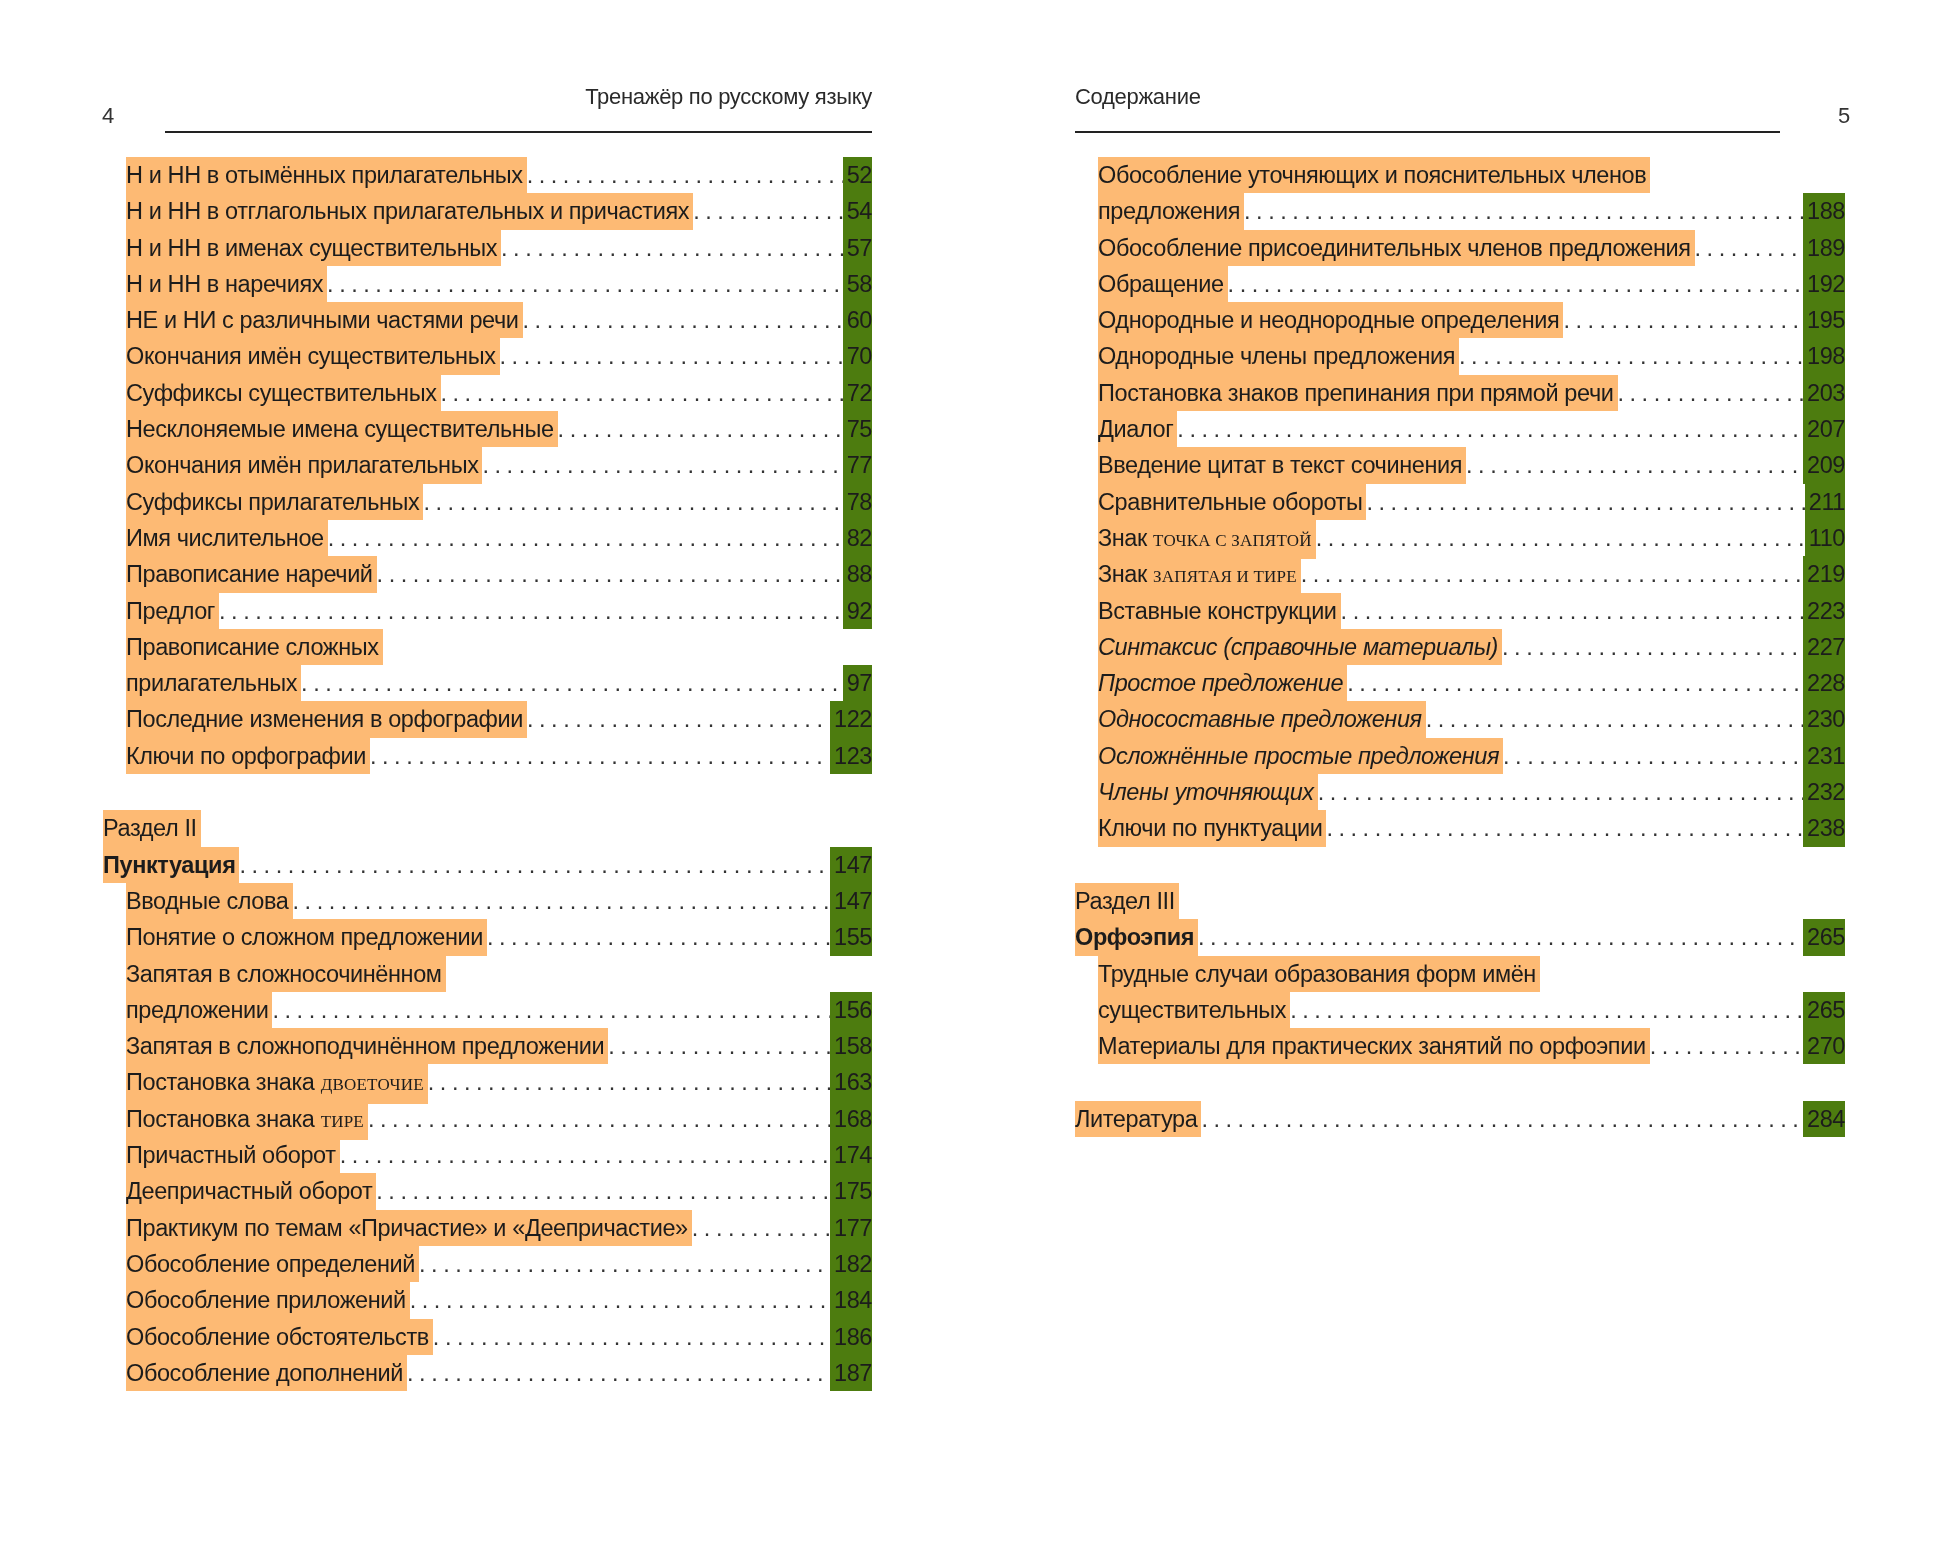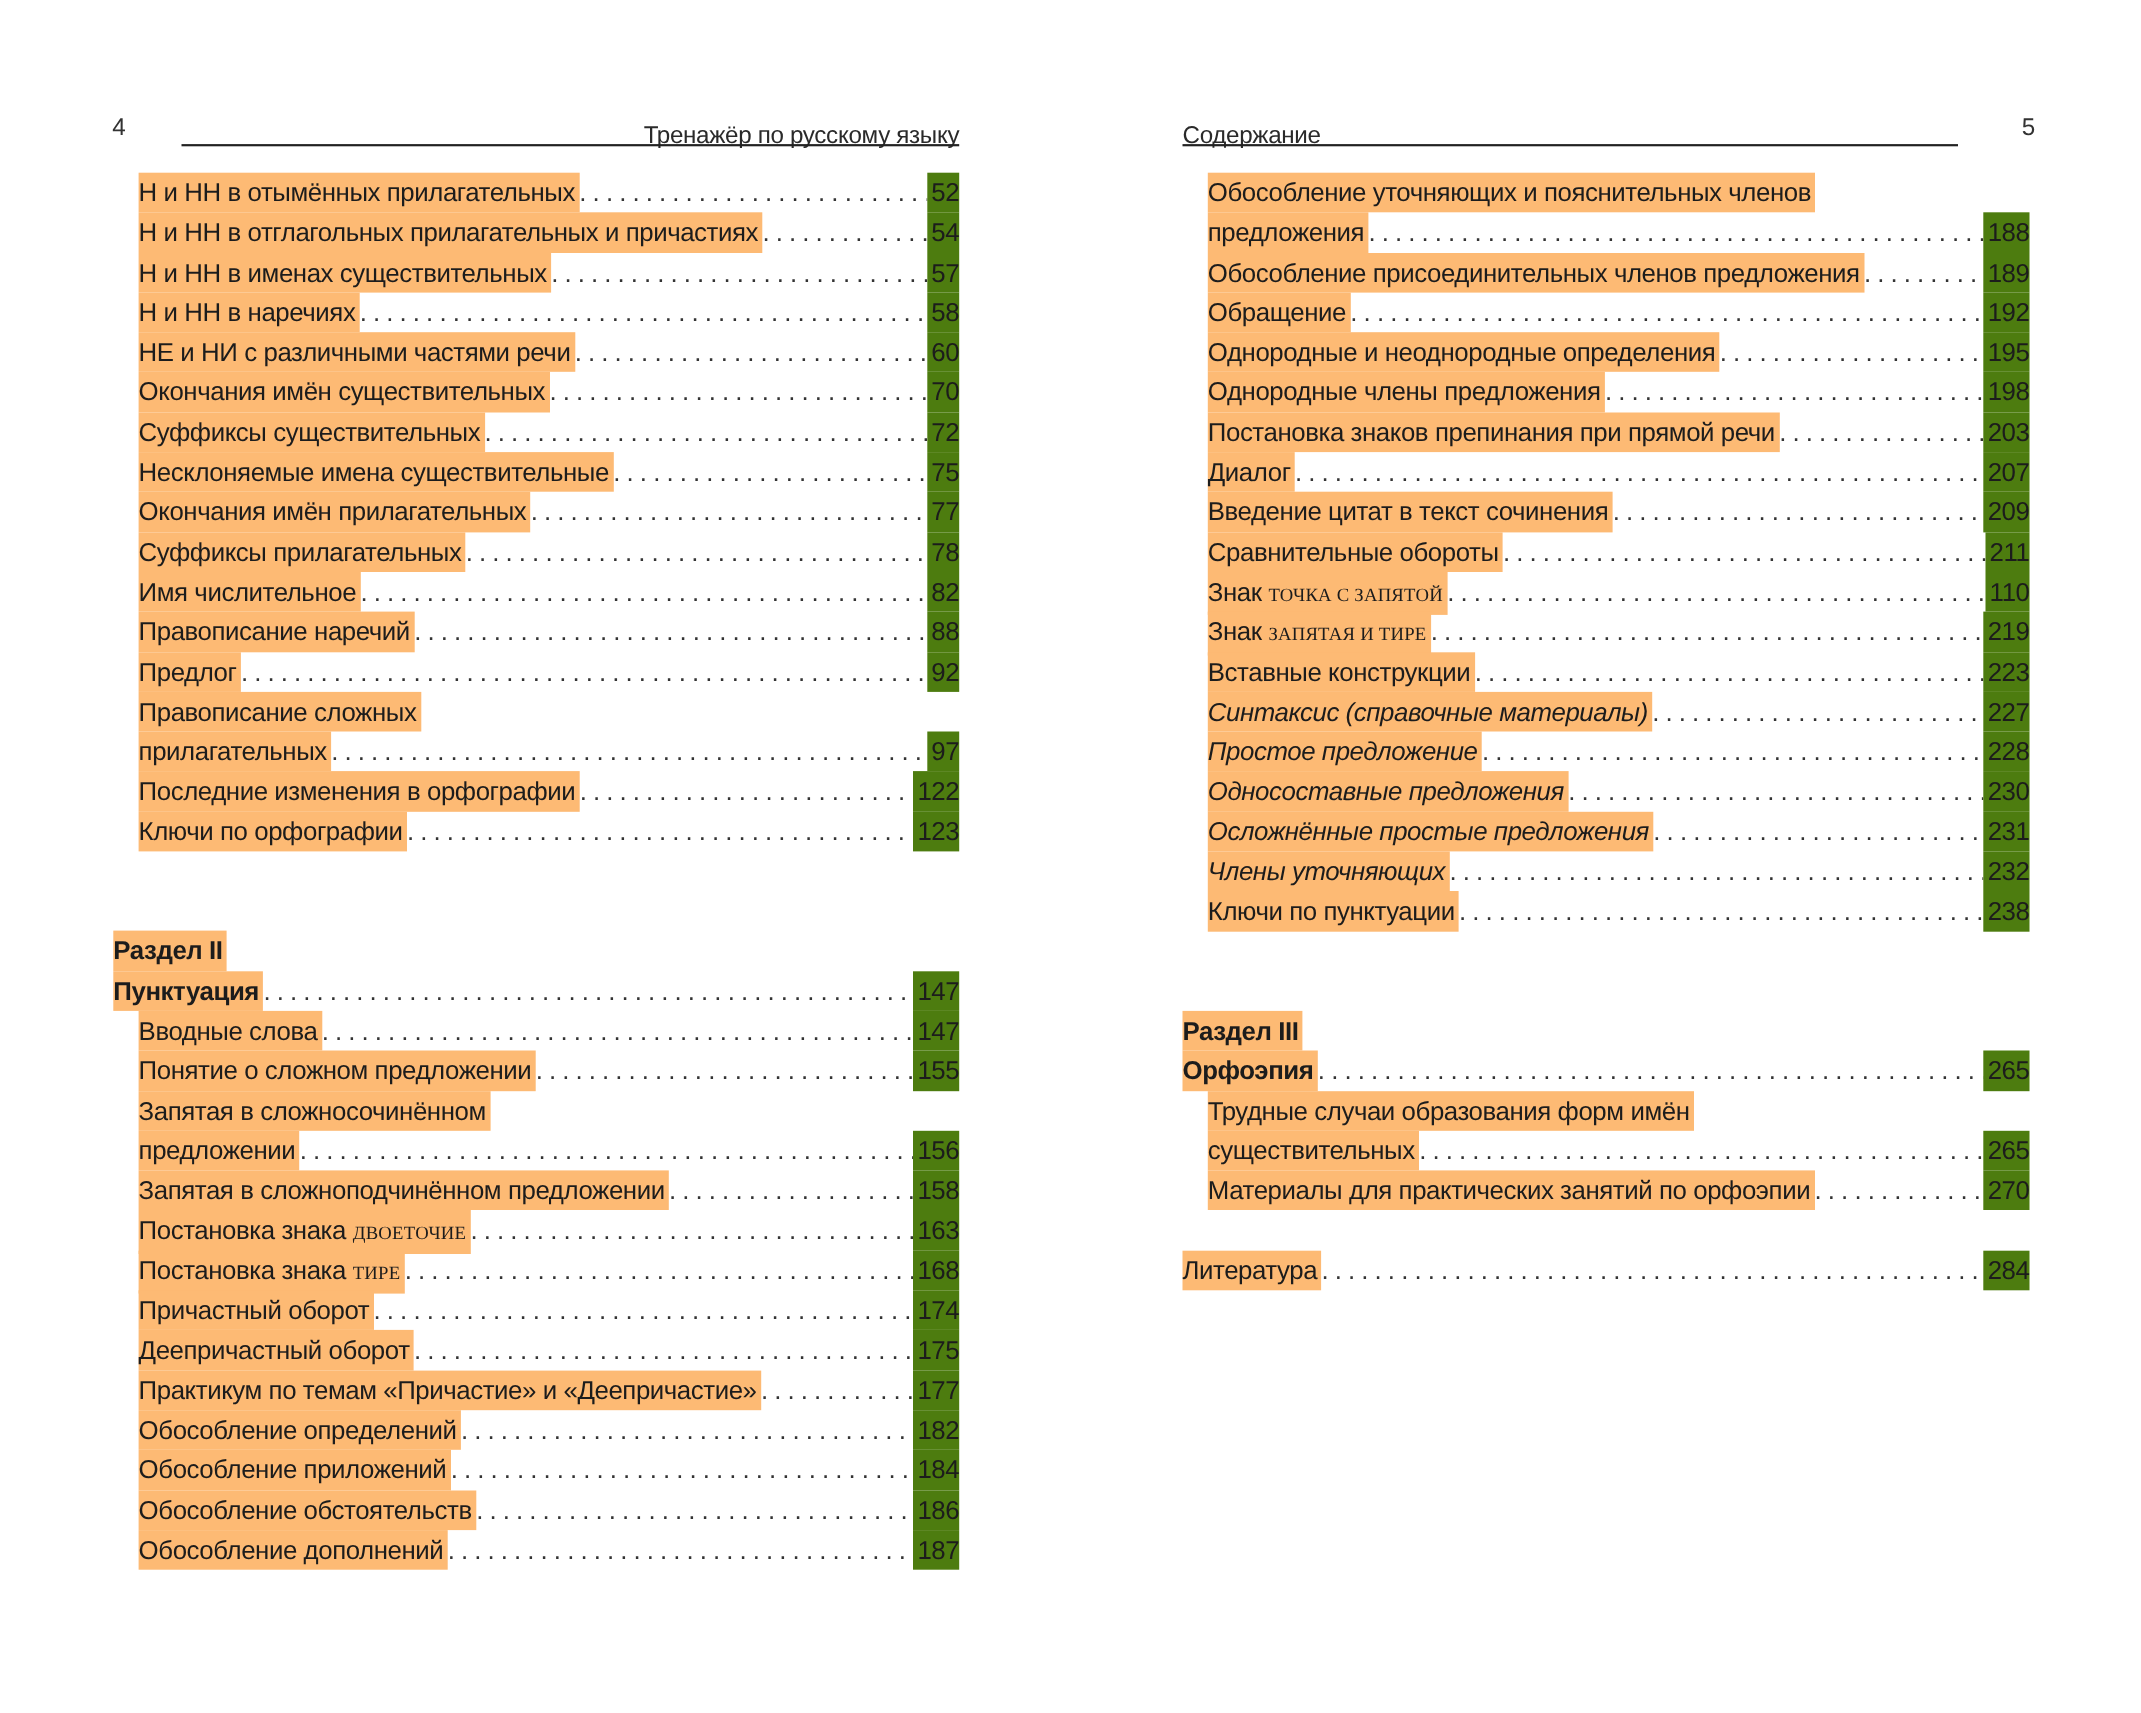--- a/index.html
+++ b/index.html
@@ -2,33 +2,33 @@
 <html><head>
 <meta charset="utf-8">
 <style>
   html, body { margin:0; padding:0; background:#ffffff; }
   body { width:1946px; height:1557px; position:relative; overflow:hidden;
          font-family:"Liberation Sans", "DejaVu Sans", sans-serif; color:#1c1c1c; }
   .page { position:absolute; top:0; height:1557px; }
   .page.left { left:0; width:973px; }
   .page.right { left:973px; width:973px; }
   .pagenum { position:absolute; top:103px; font-size:22px; color:#333; }
-  .runhead { position:absolute; top:110px; font-size:22px; color:#2a2a2a; letter-spacing:-0.3px; }
+  .runhead { position:absolute; top:84px; font-size:22px; color:#2a2a2a; letter-spacing:-0.3px; }
   .rule { position:absolute; top:131px; height:2px; background:#222; }
   .toc { position:absolute; top:157px; }
   .row { position:relative; height:36.3px; line-height:36.3px; font-size:23.5px;
          display:flex; align-items:baseline; white-space:nowrap; letter-spacing:-0.4px; }
   .row.sub { padding-left:23px; }
   .row .t { flex:0 0 auto; background:#fdba74; padding-right:4px; }
   .row .lead { flex:1 1 auto; overflow:hidden; color:#333; letter-spacing:4.2px; }
   .row .lead::before { content:". . . . . . . . . . . . . . . . . . . . . . . . . . . . . . . . . . . . . . . . . . . . . . . . . . . . . . . . . . . . . . . . . . . . . . . . . . . . . . . . . . . . . . . . ."; letter-spacing:0; word-spacing:-1px; }
   .row .p { flex:0 0 auto; padding-left:4px; background:#4d7c0f; }
   .row.bold .t { font-weight:bold; }
   .row.italic .t { font-style:italic; }
-  .row.heading { font-weight:bold;margin-top:36px; }
+  .row.heading { font-weight:normal; }
   .row.gap { height:36.3px; }
   .caps { font-size:17px; letter-spacing:0.2px;font-family:Liberation Serif, serif; }
 </style>
 </head>
 <body>
 
 <div class="page left">
   <div class="pagenum" style="left:102px;">4</div>
   <div class="runhead" style="right:101px;">Тренажёр по русскому языку</div>
   <div class="rule" style="left:165px; width:707px;"></div>

